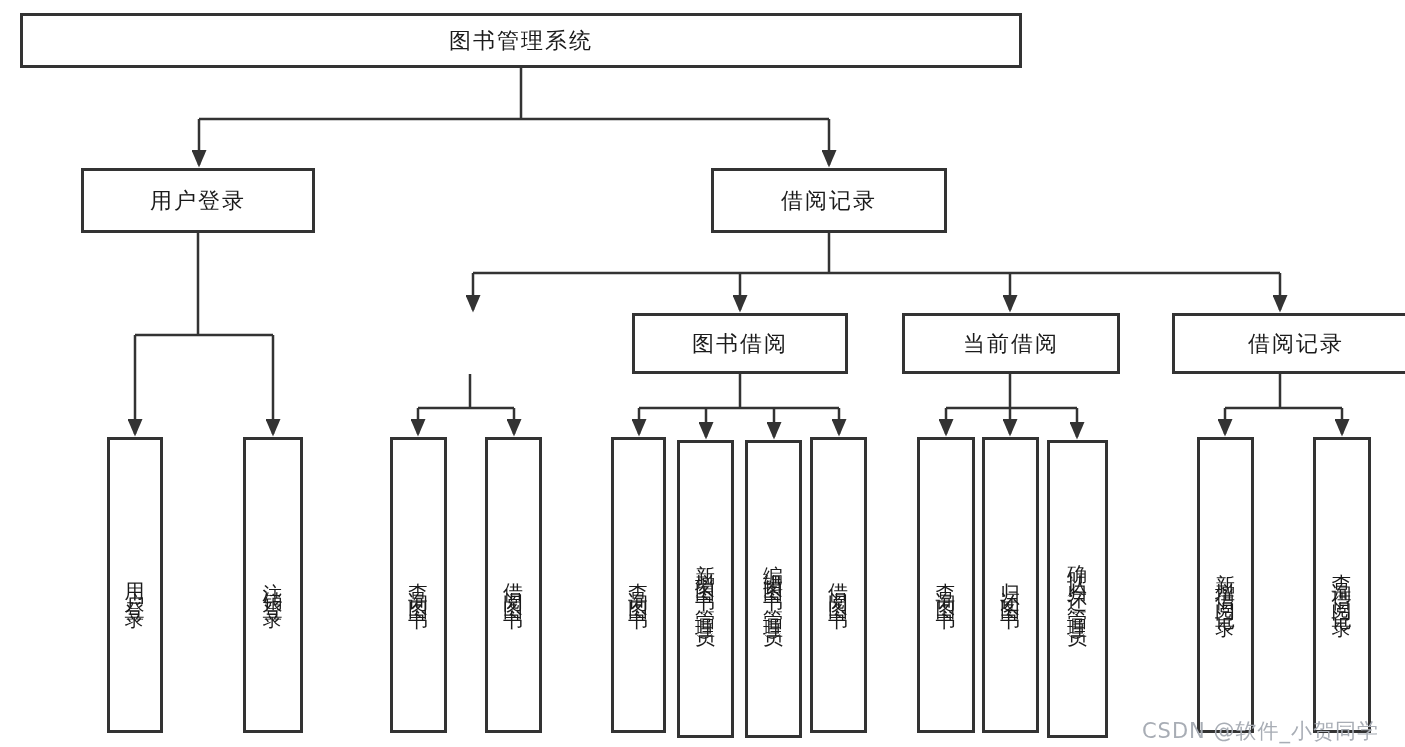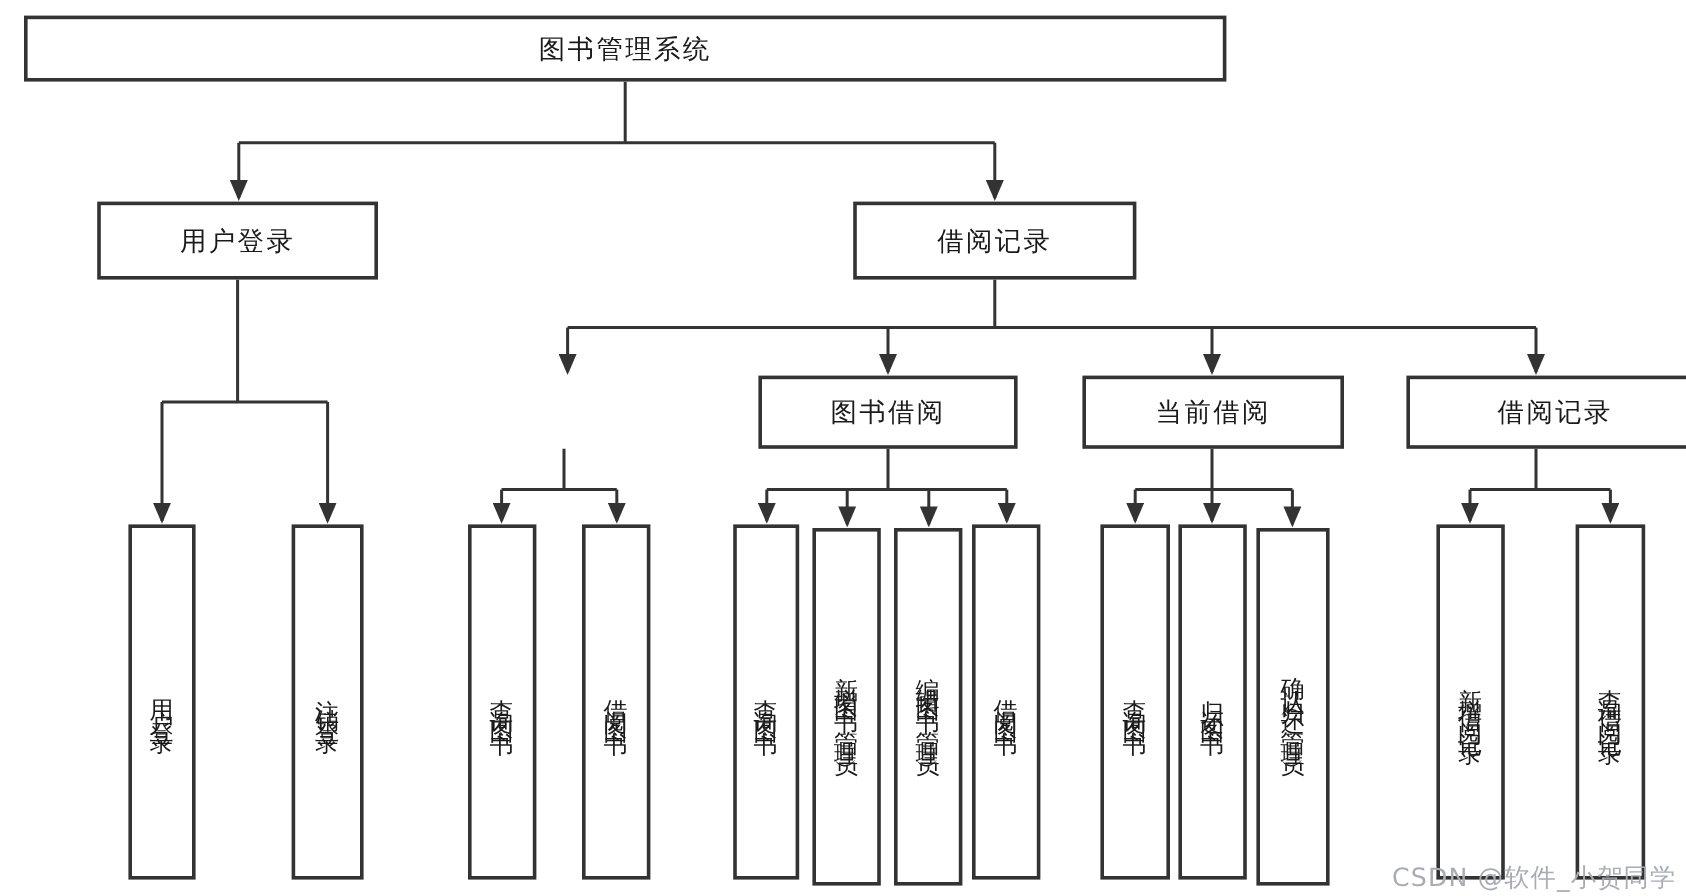--- a/index.html
+++ b/index.html
@@ -53,21 +53,21 @@
   .node.v .lbl {
     writing-mode: vertical-rl;
     text-orientation: mixed;
     font-size: 20px;
     letter-spacing: 9px;
     white-space: normal;
     line-height: 1;
   }
   .watermark {
     position: absolute;
-    right: 8px;
+    right: 26px;
     bottom: 2px;
     font-size: 21px;
     color: var(--wm, #a8adb5);
     letter-spacing: 1px;
     white-space: nowrap;
   }
 </style>
 </head>
 <body>
 

